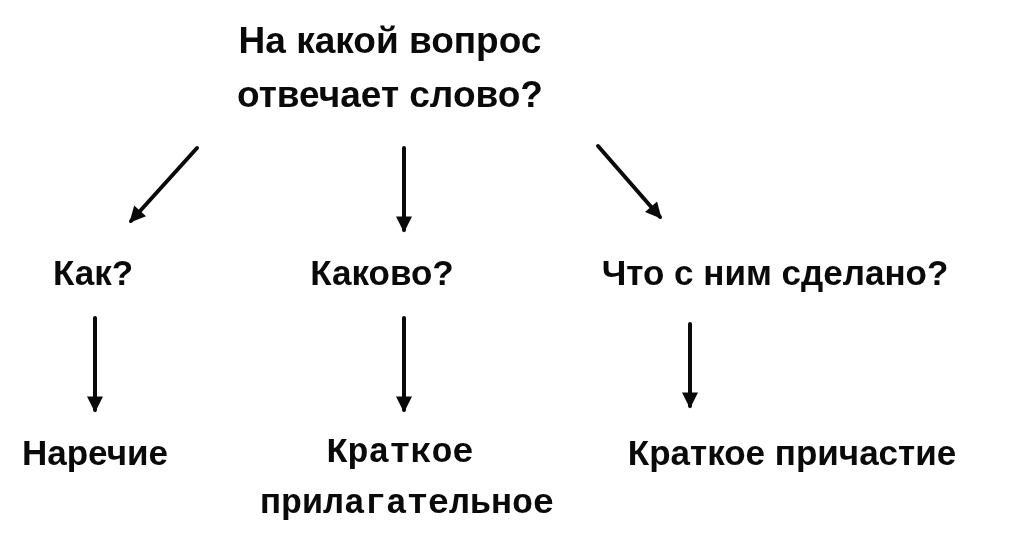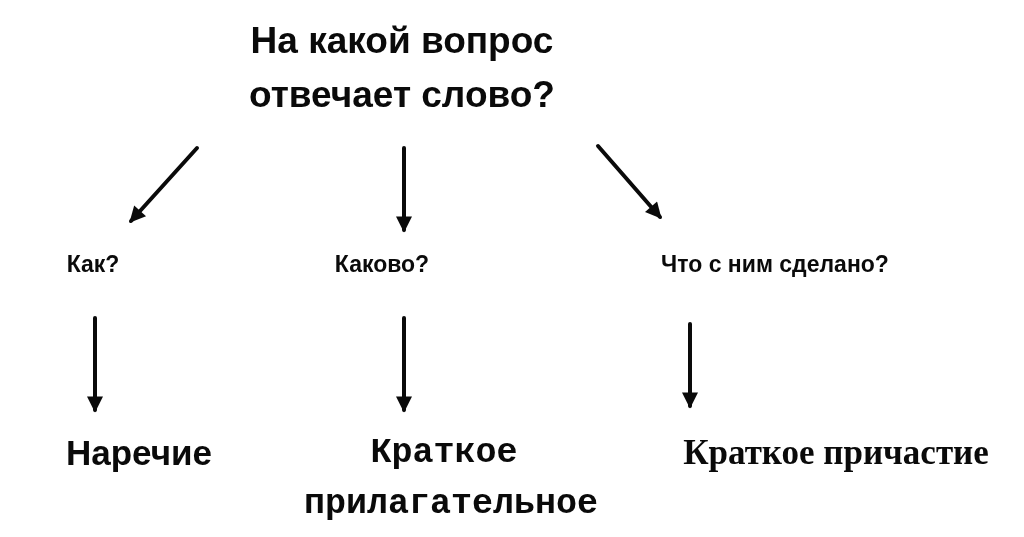--- a/index.html
+++ b/index.html
@@ -19,33 +19,33 @@
   .txt{
     position:absolute;
     color:var(--text);
     font-weight:700;
     text-align:center;
     transform:translateX(-50%);
     line-height:1.45;
     white-space:nowrap;
   }
   .title{
-    left:402px;top:14px;
+    left:390px;top:14px;
     width:430px;
     font-size:37px;
     white-space:normal;
   }
-  .question{top:248px;font-size:23px;}
+  .question{top:248px;font-size:35px;}
   .q1{left:93px;}
   .q2{left:382px;}
   .q3{left:775px;}
-  .answer{top:428px;font-size:35px;margin-left:44px;}
+  .answer{top:428px;font-size:35px;}
   .a1{left:95px;}
   .a2{left:400px;width:280px;white-space:normal;font-family:Liberation Mono, monospace;}
-  .a3{left:792px;font-family:Liberation Serif, serif;}
+  .a3{left:792px;}
   svg.arrows{
     position:absolute;left:0;top:0;width:1024px;height:537px;
     pointer-events:none;
   }
   svg.arrows line{
     stroke:var(--arrow);
     stroke-width:4;
     stroke-linecap:round;
   }
 </style>

